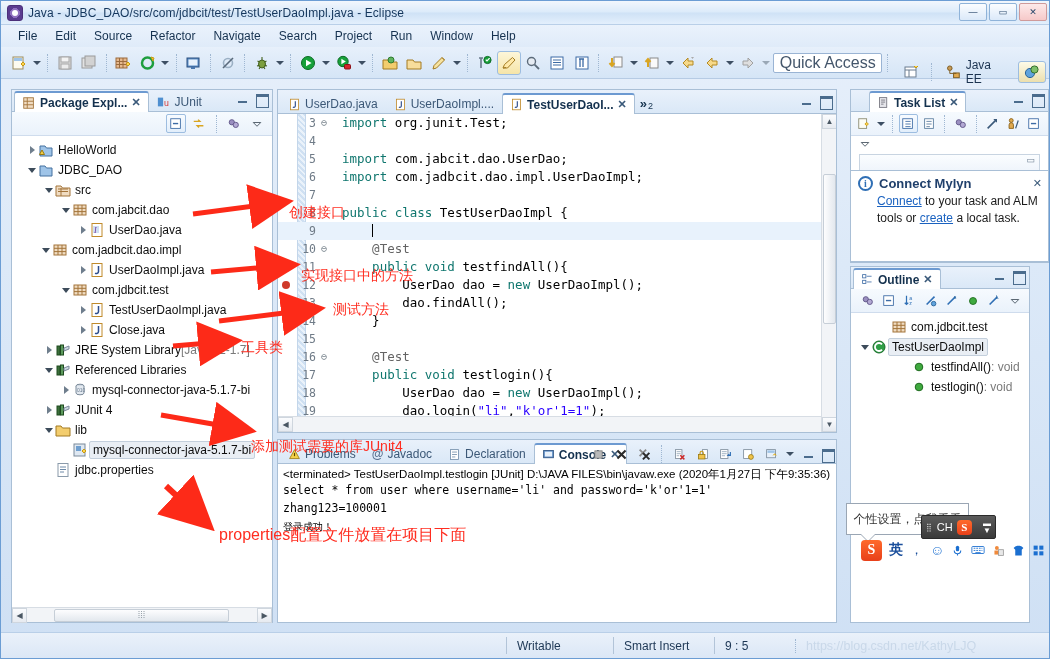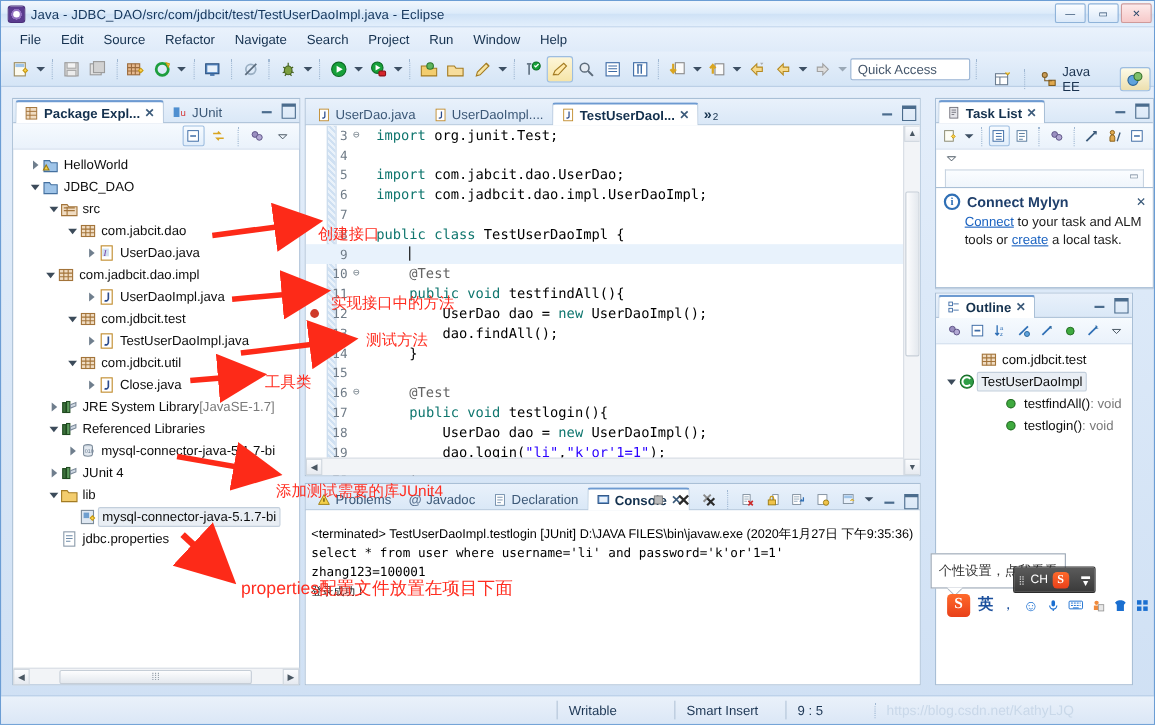--- a/index.html
+++ b/index.html
@@ -67,21 +67,21 @@
     border-radius:3px; position:relative;
   }
   .tb-btn.pressed { border:1px solid #9dbde0; background:linear-gradient(to bottom,#fdf6d9,#f6e5a8); }
   .tb-arrow { width:11px; height:24px; display:flex; align-items:center; justify-content:center; }
   .tb-arrow::after{ content:""; border-left:4px solid transparent; border-right:4px solid transparent; border-top:4px solid #3d4f63; }
   .tb-arrow.dim::after{ border-top-color:#9aa8b6; }
   .tb-sep { width:1px; height:18px; margin:0 4px; border-left:1px dotted #9fb7d2; }
   .qa-box {
     margin-left:auto; width:112px; height:20px; background:#fff;
     border:1px solid #9ab4d4; border-radius:2px;
-    display:flex; align-items:center; padding-left:6px; font-size:12px; color:#44566b;
+    display:flex; align-items:center; padding-left:6px; font-size:16px; color:#44566b;
   }
   .persp-area { display:flex; align-items:center; gap:4px; padding:0 3px 0 8px;margin-top:18px; }
   .persp-btn {
     height:22px; display:flex; align-items:center; gap:4px; padding:0 5px;
     border:1px solid transparent; border-radius:3px; font-size:12px; color:#1b3350;
   }
   .persp-btn.active { border:1px solid #9dbde0; background:linear-gradient(to bottom,#fdfbe8,#ecdfae); }
 
   
   .ic { width:16px; height:16px; display:block; }
@@ -170,21 +170,21 @@
   .hscroll-row .left, .hscroll-row .right {
     width:15px; height:15px; background:linear-gradient(to bottom,#fbfcfe,#e6eaf0);
     border:1px solid #cfd6de; display:flex; align-items:center; justify-content:center; font-size:8px; color:#4a5763;
   }
 
   
   .console-text {
     font-family:"DejaVu Sans Mono","Liberation Mono",monospace;
     font-size:11.5px; line-height:15px; color:#000; padding:3px 5px; white-space:pre;
   }
-  .console-head { font-family:"Liberation Sans",sans-serif; font-size:11.5px;margin-top:12px; }
+  .console-head { font-family:"Liberation Sans",sans-serif; font-size:11.5px; }
 
   
   .mylyn {
     position:absolute; left:849px; top:169px; width:199px; height:92px;
     background:#fff; border:1px solid #a9bfd6;
   }
   .mylyn-title { display:flex; align-items:center; gap:6px; padding:5px 6px 2px 7px; }
   .mylyn-title .t { font-weight:bold; color:#1f3f6b; font-size:13px; }
   .mylyn-body { padding:0 8px 0 26px; font-size:12px; color:#1b1b1b; line-height:17px; }
   .lnk { color:#1a62c0; text-decoration:underline; }
@@ -587,30 +587,20 @@
         <div class="trow" style="padding-left: 65px;">
           <span class="twist collapsed"></span>
           <span class="ticon">
             <svg class="ic" viewBox="0 0 16 16" style="width:16px;height:16px;">
               <rect x="3" y="1.5" width="10" height="13" fill="#fff" stroke="#c08a2a"></rect>
               <path d="M9.5 4 v5.6 a2.2 2.2 0 0 1-3.4 1.6" fill="none" stroke="#2b4b8c" stroke-width="1.5"></path>
             </svg>
           </span>
           <span class="tlabel">TestUserDaoImpl.java</span>
         </div>
-        <div class="trow" style="padding-left: 48px;">
-          <span class="twist expanded"></span>
-          <span class="ticon">
-            <svg class="ic" viewBox="0 0 16 16" style="width:16px;height:16px;">
-              <rect x="2" y="3" width="12" height="10" fill="#f0dcc2" stroke="#a3743a"></rect>
-              <path d="M2 6.3h12M2 9.6h12M6 3v10M10 3v10" stroke="#a3743a"></path>
-            </svg>
-          </span>
-          <span class="tlabel">com.jdbcit.util</span>
-        </div>
         <div class="trow" style="padding-left: 65px;">
           <span class="twist collapsed"></span>
           <span class="ticon">
             <svg class="ic" viewBox="0 0 16 16" style="width:16px;height:16px;">
               <rect x="3" y="1.5" width="10" height="13" fill="#fff" stroke="#c08a2a"></rect>
               <path d="M9.5 4 v5.6 a2.2 2.2 0 0 1-3.4 1.6" fill="none" stroke="#2b4b8c" stroke-width="1.5"></path>
             </svg>
           </span>
           <span class="tlabel">Close.java</span>
         </div>
@@ -843,21 +833,21 @@
     <div style="position:absolute; left:0; top:24px; right:0; bottom:0; background:#fff; overflow:hidden;">
       <div class="console-text console-head" style="padding-bottom:1px;">&lt;terminated&gt; TestUserDaoImpl.testlogin [JUnit] D:\JAVA FILES\bin\javaw.exe (2020年1月27日 下午9:35:36)</div>
       <div class="console-text" style="padding-top:0;">select * from user where username='li' and password='k'or'1=1'</div>
       <div class="console-text" style="padding-top:0;">zhang123=100001</div>
       <div class="console-text" style="padding-top:0; font-size:10px;">登录成功！</div>
     </div>
   </div>
 
   <div class="panel" style="left:849px; top:88px; width:199px; height:174px;">
     <div class="panel-tabs">
-      <div class="ptab active" style="margin-left:2px;">
+      <div class="ptab active" style="margin-left:18px;">
         <svg class="ic" viewBox="0 0 16 16" style="width:13px;height:13px;">
             <rect x="3" y="2" width="9" height="12" fill="#e5e5ea" stroke="#6e6e78"></rect>
             <path d="M5 5h5M5 7.5h5M5 10h3" stroke="#6e6e78"></path>
           </svg>
         <span>Task List</span>
         <span class="tab-x">✕</span>
       </div>
       <div class="panel-ctl">
         <span class="mini-min"></span>
         <span class="mini-max"></span>

